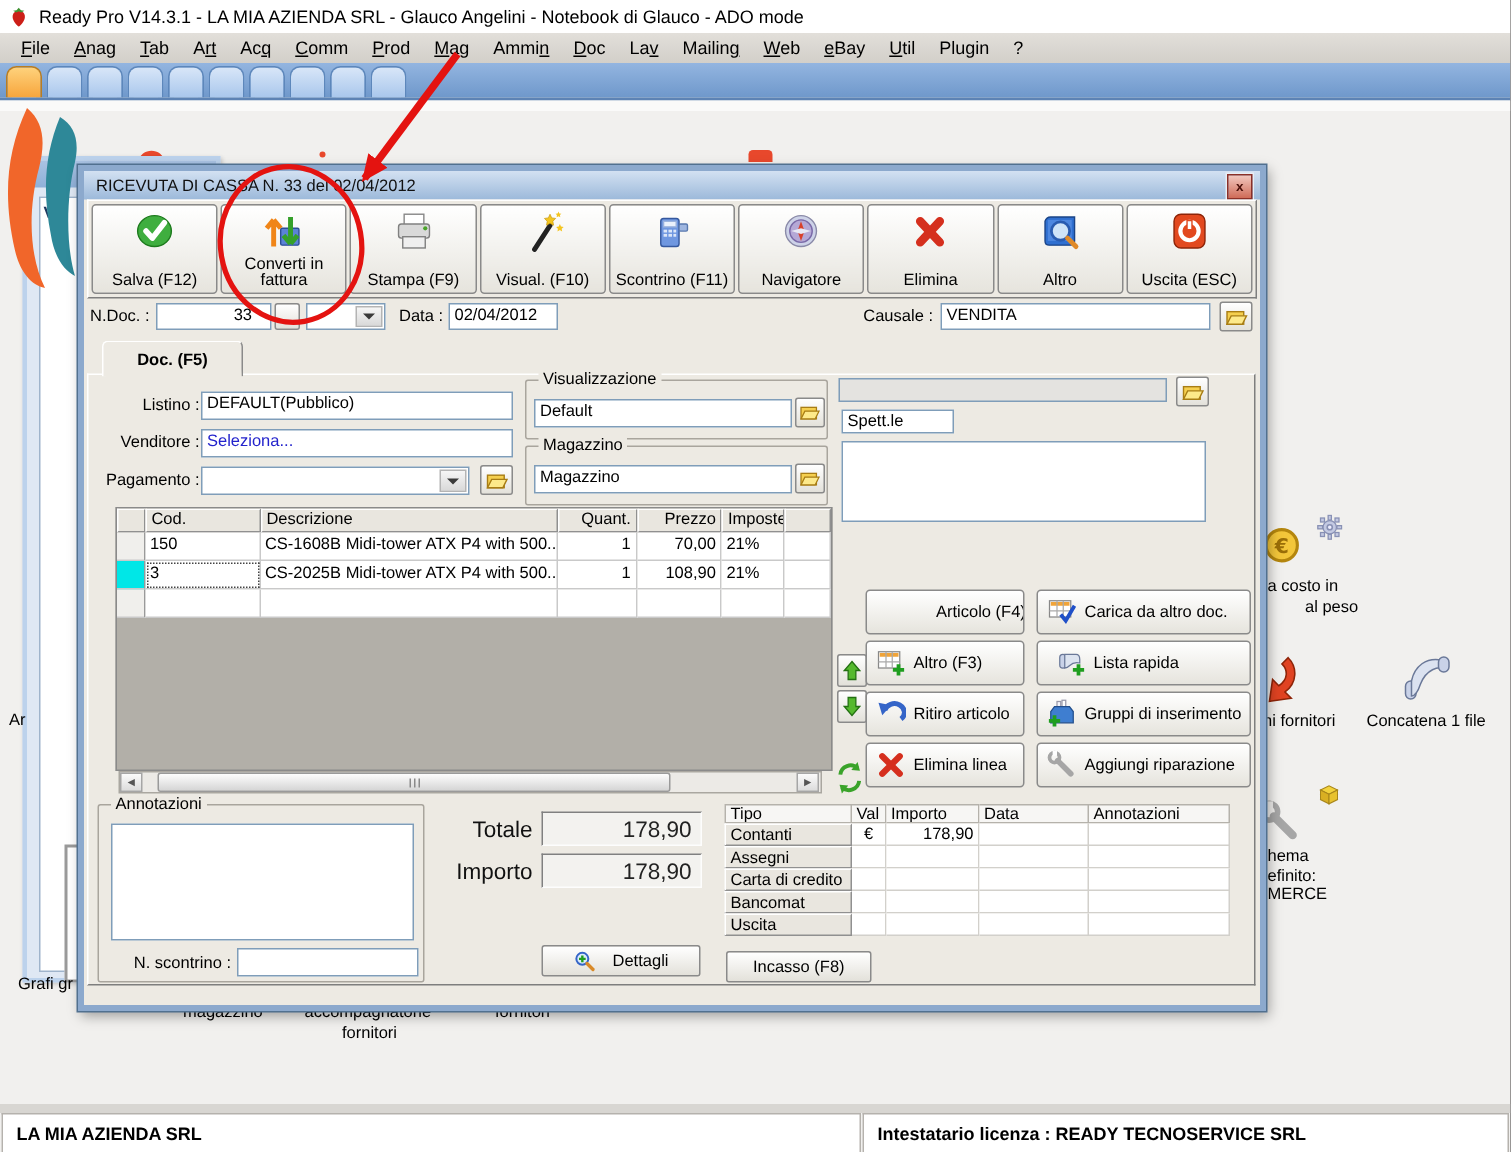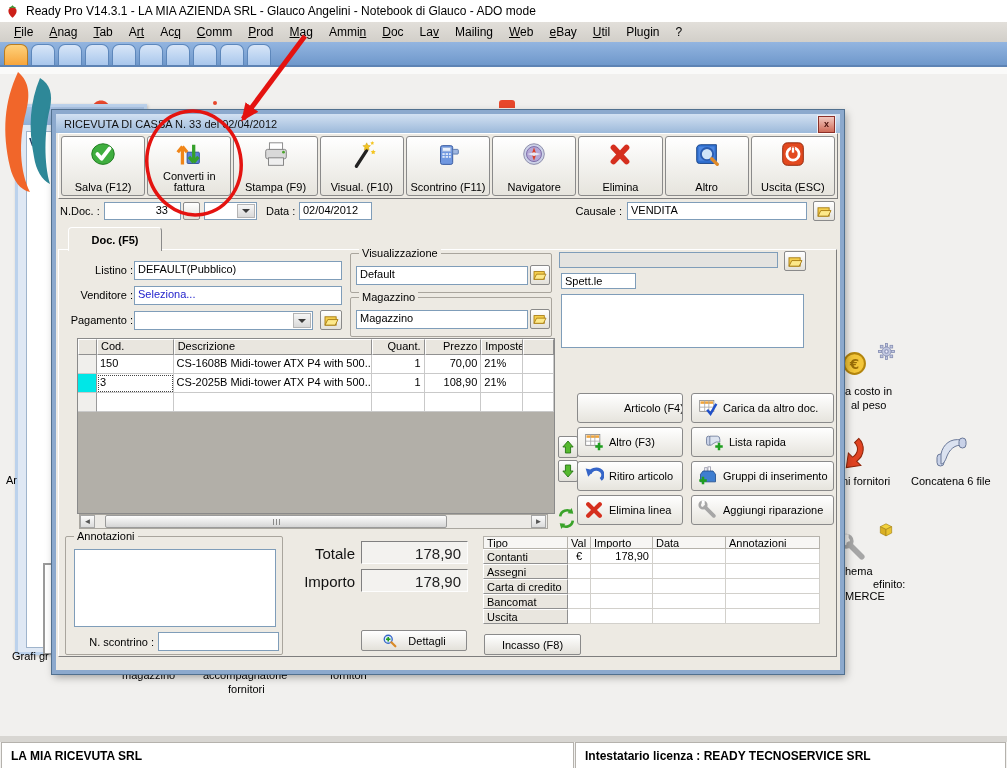--- a/index.html
+++ b/index.html
@@ -172,52 +172,52 @@
         <circle cx="8" cy="8" r="1.6" fill="#eef" stroke="#8890b4"></circle>
       </svg>
   </div>
   <div class="abs z2" style="left:842px;top:351px;">
     <svg width="25" height="25" viewBox="0 0 24 24">
         <circle cx="12" cy="12" r="10" fill="#f3c63a" stroke="#b4860e" stroke-width="2"></circle>
         <text x="12" y="17" font-size="13" font-weight="bold" fill="#9a6e08" text-anchor="middle" font-family="DejaVu Sans">€</text>
       </svg>
   </div>
   <span class="abs caption z2" style="left:845px;top:385px;">a costo in</span>
-  <span class="abs caption z2" style="left:851px;top:399px;">al peso</span>
+  <span class="abs caption z2" style="left:870px;top:399px;">al peso</span>
   <div class="abs z2" style="left:838px;top:436px;">
     <svg width="27" height="34" viewBox="0 0 26 32">
         <rect x="0" y="8" width="5" height="12" fill="#4aa32a"></rect>
         <path d="M20 2 C26 8 26 18 18 24 L22 28 L8 30 L10 16 L14 20 C20 16 20 10 16 6 Z" fill="#e04322" stroke="#8e2408"></path>
       </svg>
   </div>
   <span class="abs caption z2" style="left:842px;top:475px;">ni fornitori</span>
   <div class="abs z2" style="left:933px;top:436px;">
     <svg width="36" height="34" viewBox="0 0 36 34">
         <rect x="4" y="18" width="7" height="12" rx="3.5" fill="#c9d2e8" stroke="#6a7898"></rect>
         <path d="M8 18 C10 8 18 2 28 4 C32 5 33 9 30 10 C26 8 18 10 14 20 C12 26 10 28 8 28 Z" fill="#dbe2f0" stroke="#6a7898"></path>
         <rect x="26" y="2" width="7" height="10" rx="3.5" fill="#c9d2e8" stroke="#6a7898"></rect>
       </svg>
   </div>
-  <span class="abs caption z2" style="left:911px;top:475px;">Concatena 6 file</span>
+  <span class="abs caption z2" style="left:911px;top:475px;">Concatena 1 file</span>
   <div class="abs z2" style="left:877px;top:521px;">
     <svg width="18" height="17" viewBox="0 0 24 24">
         <polygon points="4,8 12,4 20,8 12,12" fill="#f2d23c" stroke="#a8861a"></polygon>
         <polygon points="4,8 12,12 12,21 4,17" fill="#d9af22" stroke="#a8861a"></polygon>
         <polygon points="20,8 12,12 12,21 20,17" fill="#e8c22e" stroke="#a8861a"></polygon>
       </svg>
   </div>
   <div class="abs z2" style="left:838px;top:533px;">
     <svg width="30" height="30" viewBox="0 0 24 24">
         <circle cx="6.5" cy="6.5" r="4.5" fill="none" stroke="#a6a6a6" stroke-width="3"></circle>
         <rect x="4.5" y="1" width="4" height="4" fill="#f1f0ee"></rect>
         <line x1="9" y1="9" x2="19" y2="19" stroke="#a6a6a6" stroke-width="4.5" stroke-linecap="round"></line>
       </svg>
   </div>
   <span class="abs caption z2" style="left:845px;top:565px;">hema</span>
-  <span class="abs caption z2" style="left:845px;top:578px;margin-left:28px;">efinito:</span>
+  <span class="abs caption z2" style="left:845px;top:578px;">efinito:</span>
   <span class="abs caption z2" style="left:845px;top:590px;">MERCE</span>
 
   <span class="abs caption z2" style="left:122px;top:669px;">magazzino</span>
   <span class="abs caption z2" style="left:203px;top:669px;">accompagnatorie</span>
   <span class="abs caption z2" style="left:330px;top:669px;">fornitori</span>
   <span class="abs caption z2" style="left:228px;top:683px;">fornitori</span>
 
   <div class="abs dialog z10">
     <div class="dlg-title">
       <span>RICEVUTA DI CASSA N. 33  del 02/04/2012</span>
@@ -621,16 +621,16 @@
     <defs>
       <marker id="ah" markerUnits="userSpaceOnUse" markerWidth="18" markerHeight="16" refX="15" refY="8" orient="auto">
         <path d="M0,0 L18,8 L0,16 Z" fill="#e41310"></path>
       </marker>
     </defs>
     <ellipse cx="194" cy="163" rx="47" ry="52" fill="none" stroke="#e41310" stroke-width="3.5" transform="rotate(-10 194 163)"></ellipse>
     <line x1="305" y1="36" x2="243" y2="119" stroke="#e41310" stroke-width="5" marker-end="url(#ah)"></line>
   </svg>
 
   <div class="abs botstrip"></div>
-  <div class="abs spanel" style="left:1px;width:573px;">LA MIA RICEVUTA SRL</div>
+  <div class="abs spanel" style="left:1px;width:573px;">LA MIA AZIENDA SRL</div>
   <div class="abs spanel" style="left:575px;width:431px;">Intestatario licenza : READY TECNOSERVICE SRL</div>
 
 </div>
 
 </body></html>

